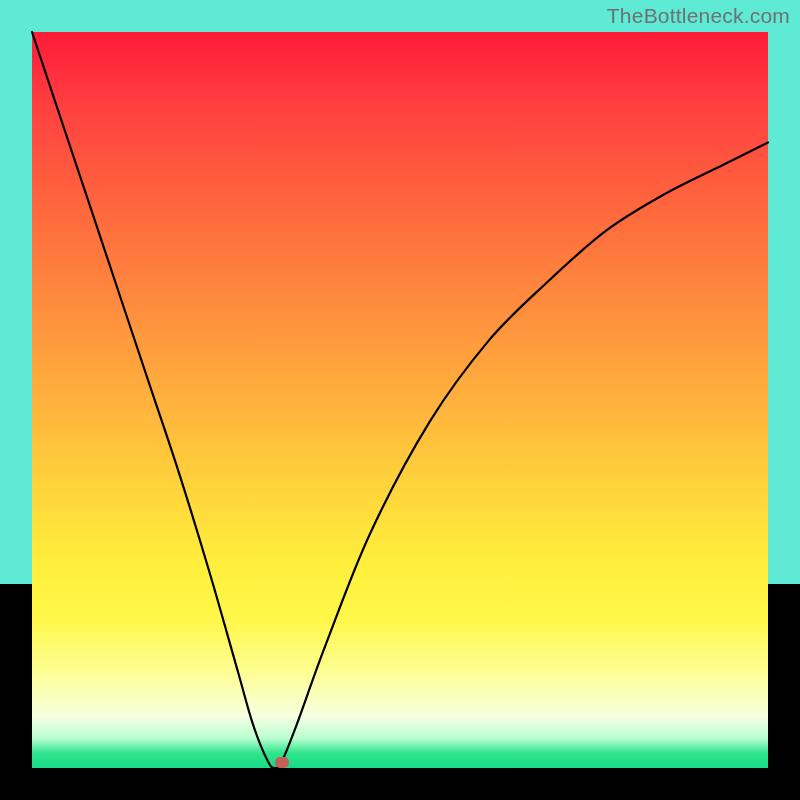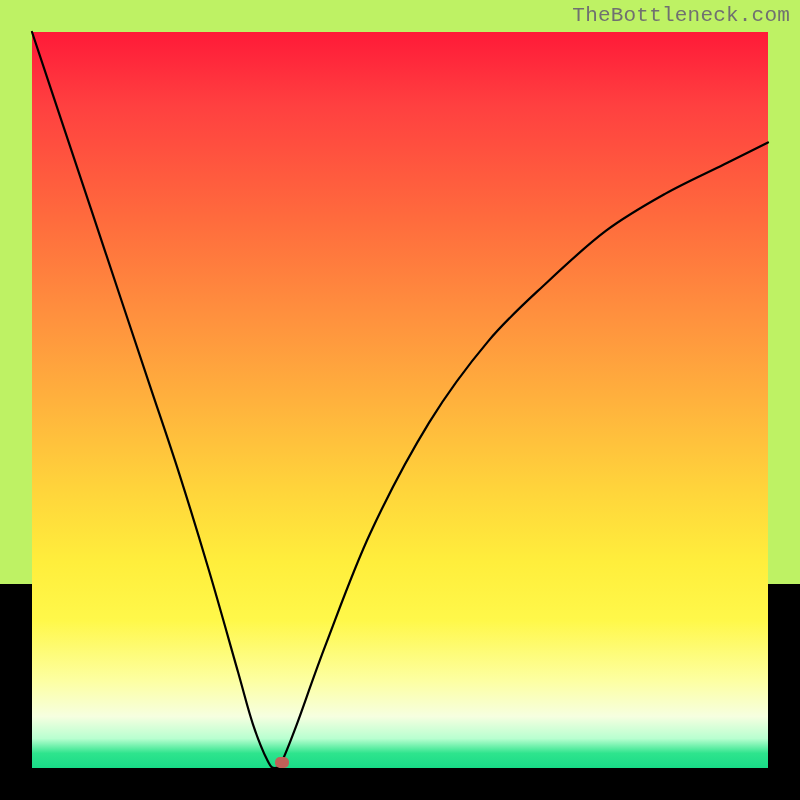--- a/index.html
+++ b/index.html
@@ -10,22 +10,21 @@
     background: #000000;
     overflow: hidden;
     font-family: Arial, Helvetica, sans-serif;
   }
   .frame {
     position: absolute;
     left: 0;
     top: 0;
     width: 800px;
     height: 584px;
-    background: #bef264;
-    font-family: Liberation Mono, monospace;
+    background: #5eead4;
   }
   .plot-area {
     position: absolute;
     left: 32px;
     top: 32px;
     width: 736px;
     height: 736px;
     
     background: linear-gradient(
       to bottom,

